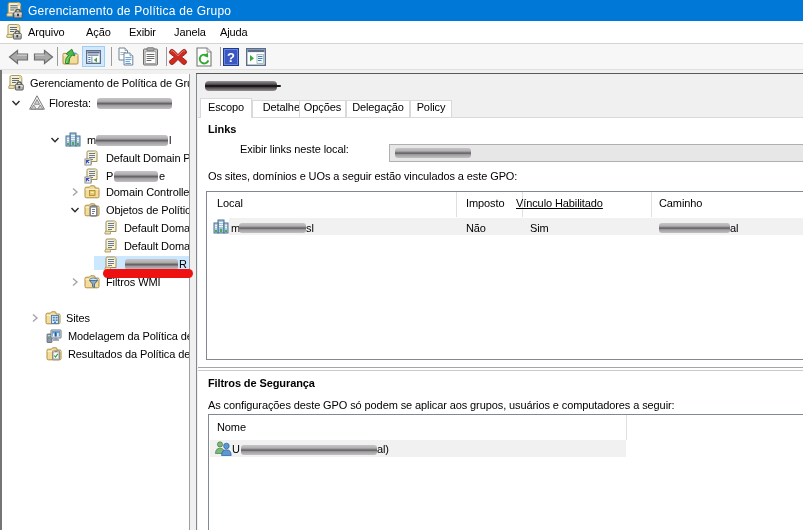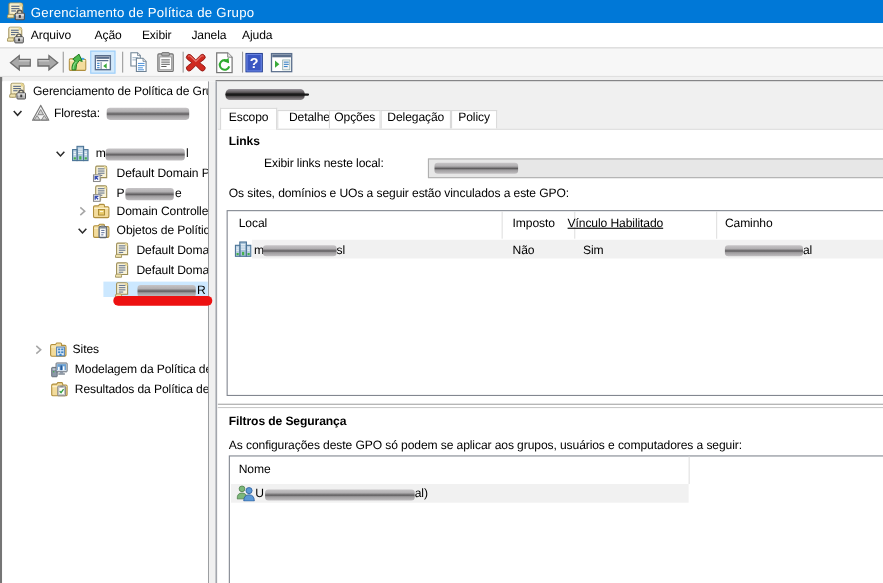--- a/index.html
+++ b/index.html
@@ -325,20 +325,29 @@
       <span class="t" style="left:122px;">Default Domain Policy</span>
     </div>
   <div class="treerow" style="top:181px;">
       <span class="abs" style="left:92px;top:1px;width:95px;height:14px;background:#cce8ff;"></span>
       <svg class="abs" style="left:101px;top:1px;" width="16" height="16">
         <use href="#scroll"></use>
       </svg>
       <span class="redact" style="left:123px;top:4px;width:53px;height:11px;"></span>
       <span class="t" style="left:177px;">R</span>
     </div>
+  <div class="treerow" style="top:199px;">
+      <svg class="abs chev" style="left:68px;top:4px;" width="10" height="10">
+        <use href="#chev-closed"></use>
+      </svg>
+      <svg class="abs" style="left:82px;top:1px;" width="16" height="16">
+        <use href="#folder-wmi"></use>
+      </svg>
+      <span class="t" style="left:104px;">Filtros WMI</span>
+    </div>
   <div class="treerow" style="top:235px;">
       <svg class="abs chev" style="left:28px;top:4px;" width="10" height="10">
         <use href="#chev-closed"></use>
       </svg>
       <svg class="abs" style="left:43px;top:1px;" width="16" height="16">
         <use href="#folder-site"></use>
       </svg>
       <span class="t" style="left:64px;">Sites</span>
     </div>
   <div class="treerow" style="top:253px;">

